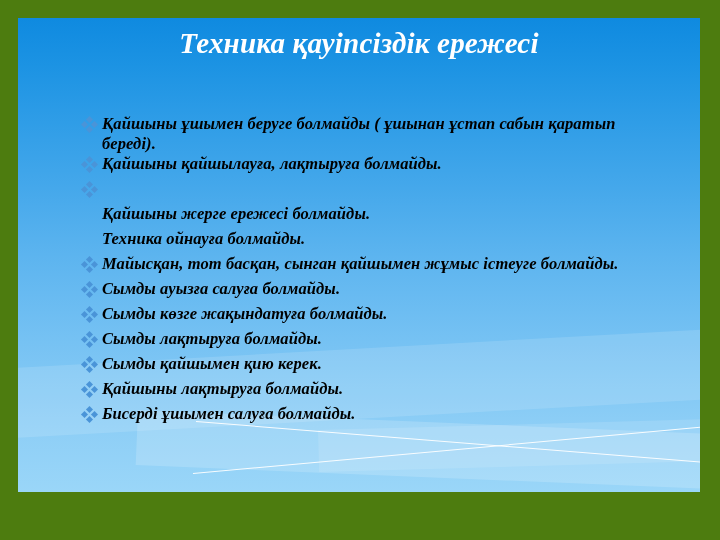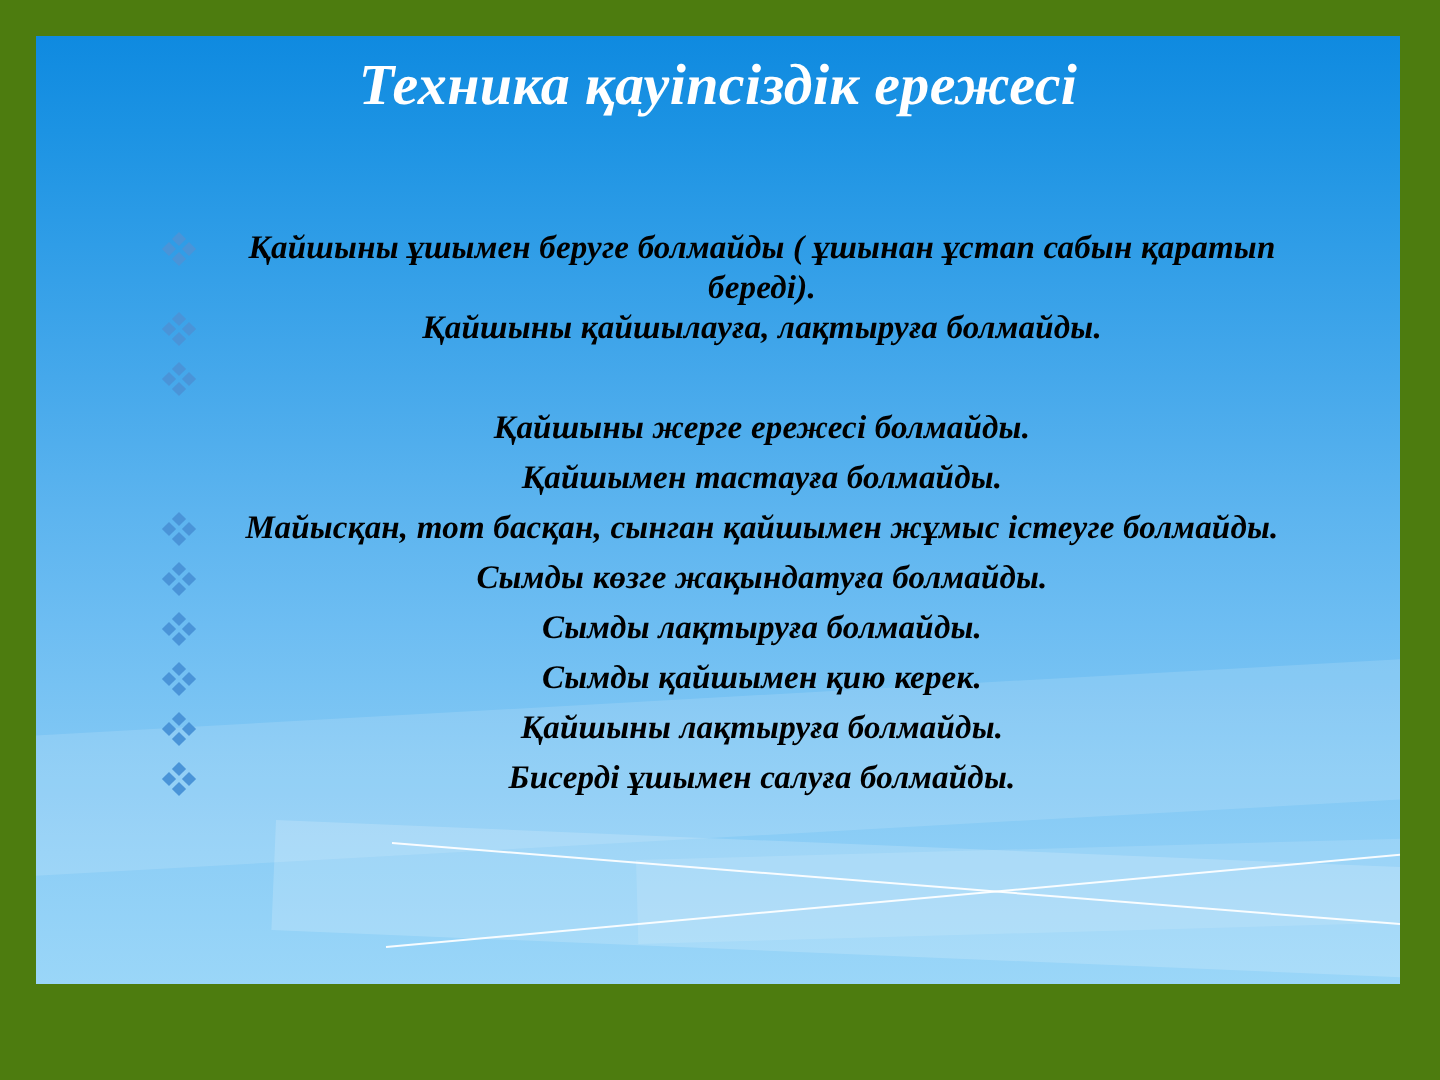--- a/index.html
+++ b/index.html
@@ -116,21 +116,20 @@
     letter-spacing: 0.2px;
     white-space: nowrap;
   }
 
   
   #bullet-list {
     position: absolute;
     left: 80px;
     top: 114px;
     width: 580px;
-    text-align: center;
   }
 
   .bullet-row {
     position: relative;
     display: flex;
     align-items: flex-start;
     margin-bottom: 1px;
   }
 
   .bullet-marker {
@@ -216,34 +215,43 @@
       <span class="bullet-marker empty">
         
       </span>
       <span class="bullet-text">Қайшыны жерге ережесі болмайды.</span>
     </div>
 
     <div class="bullet-row">
       <span class="bullet-marker empty">
         
       </span>
-      <span class="bullet-text">Қайшымен  тастауға  болмайды.</span>
+      <span class="bullet-text">Техника  ойнауға  болмайды.</span>
     </div>
 
     <div class="bullet-row">
       <span class="bullet-marker">
         <i class="d-top"></i>
           <i class="d-left"></i>
           <i class="d-right"></i>
           <i class="d-bottom"></i>
       </span>
       <span class="bullet-text">Майысқан, тот басқан, сынган қайшымен жұмыс істеуге болмайды.</span>
     </div>
 
 
+    <div class="bullet-row">
+      <span class="bullet-marker">
+        <i class="d-top"></i>
+          <i class="d-left"></i>
+          <i class="d-right"></i>
+          <i class="d-bottom"></i>
+      </span>
+      <span class="bullet-text">Сымды ауызға салуға болмайды.</span>
+    </div>
 
     <div class="bullet-row">
       <span class="bullet-marker">
         <i class="d-top"></i>
           <i class="d-left"></i>
           <i class="d-right"></i>
           <i class="d-bottom"></i>
       </span>
       <span class="bullet-text">Сымды  көзге жақындатуға  болмайды.</span>
     </div>

